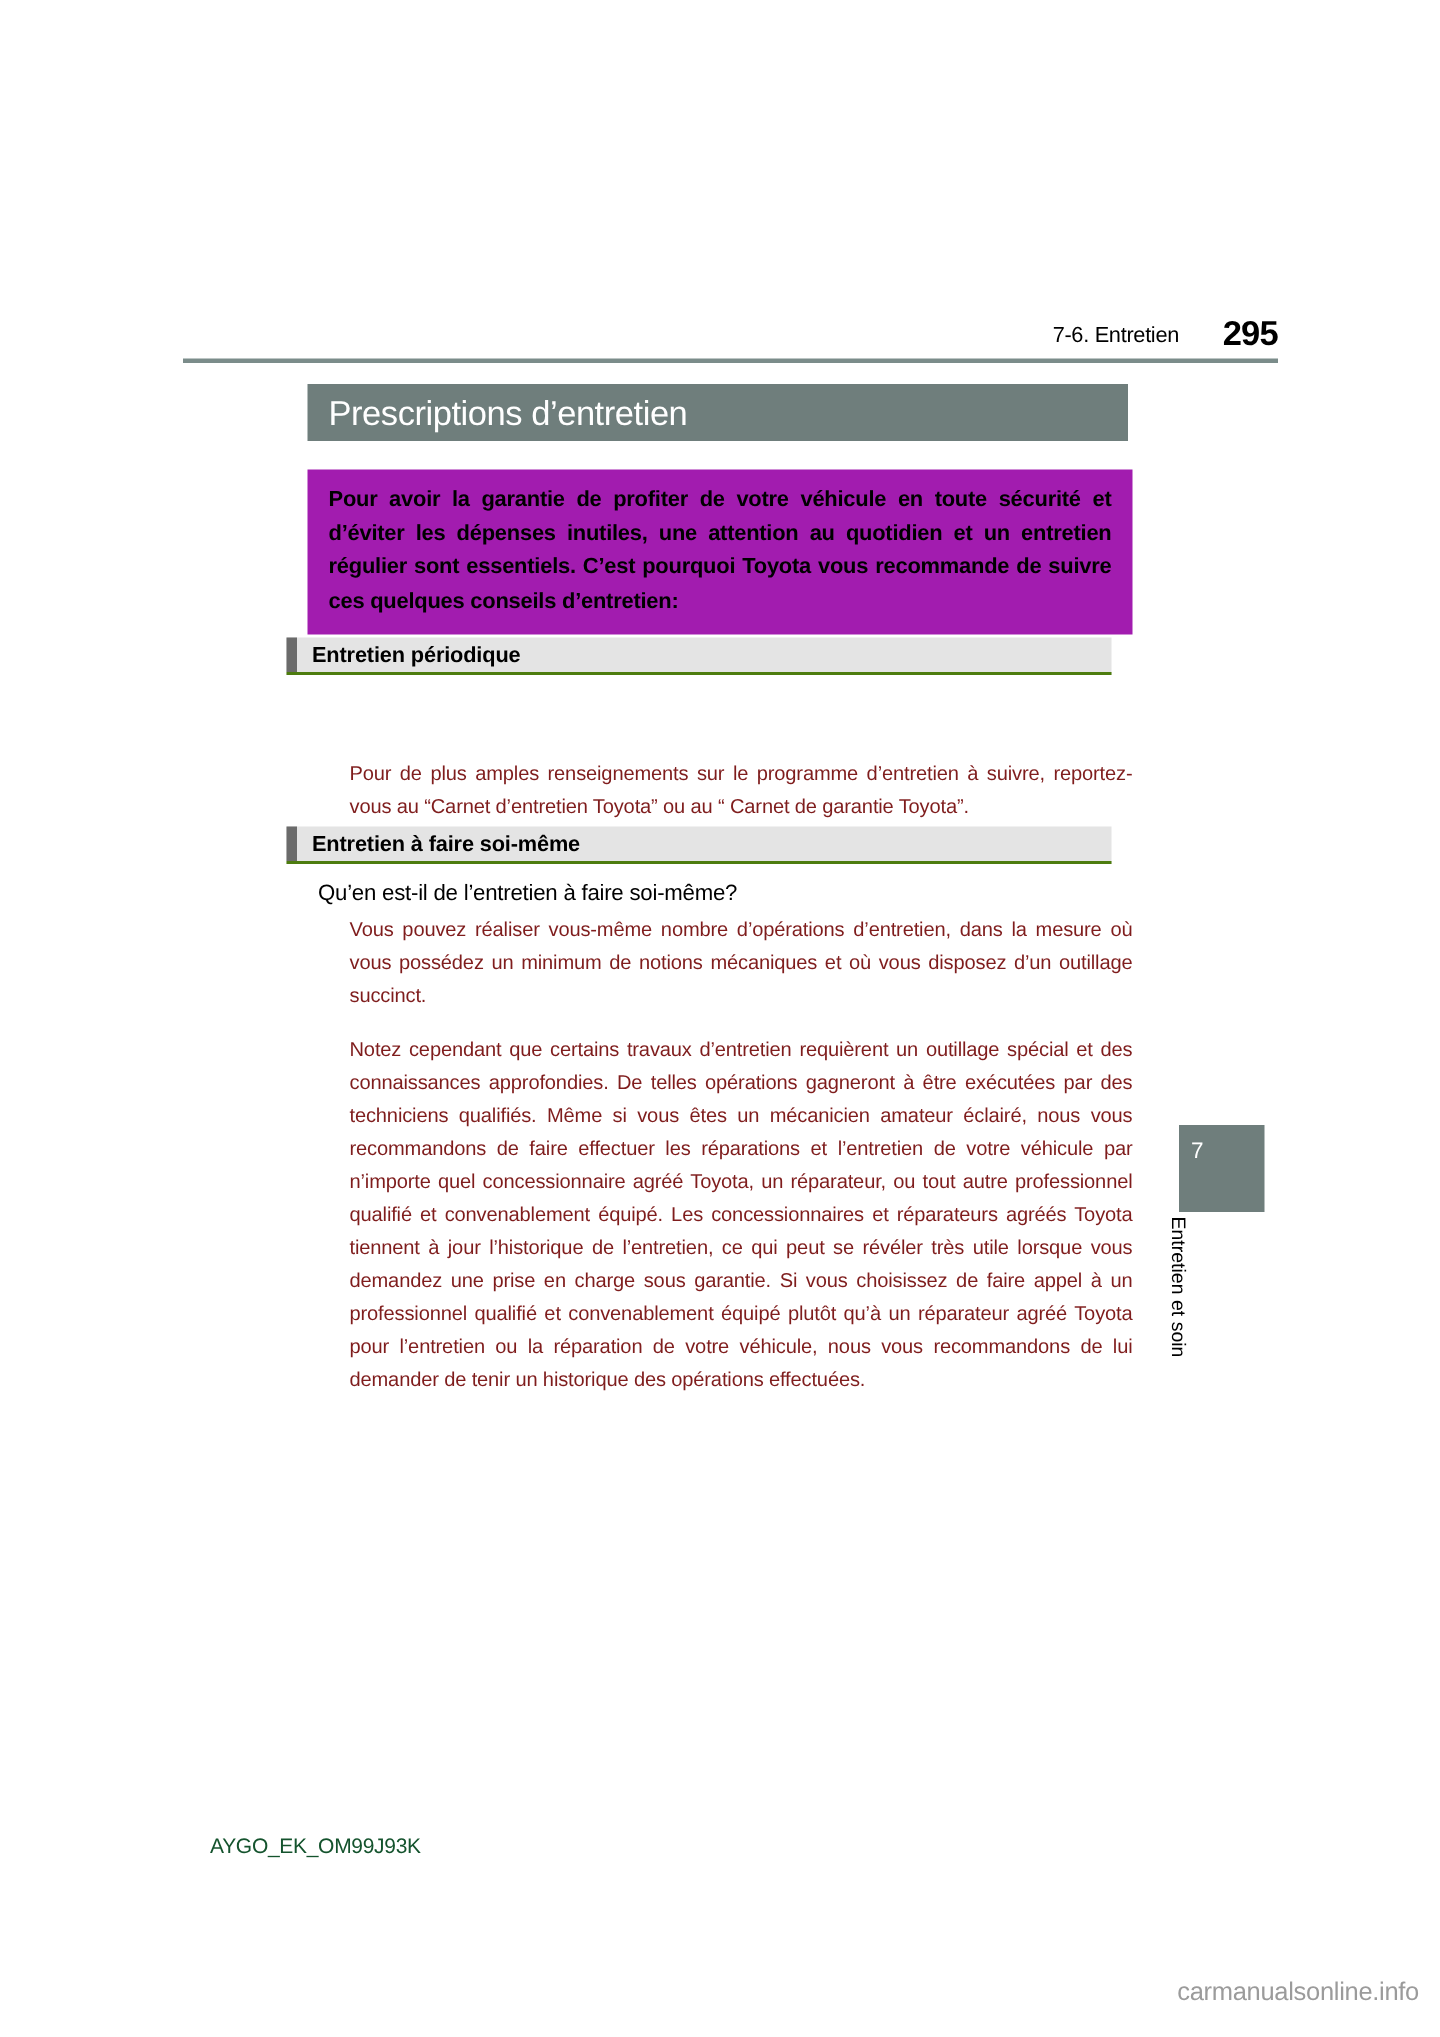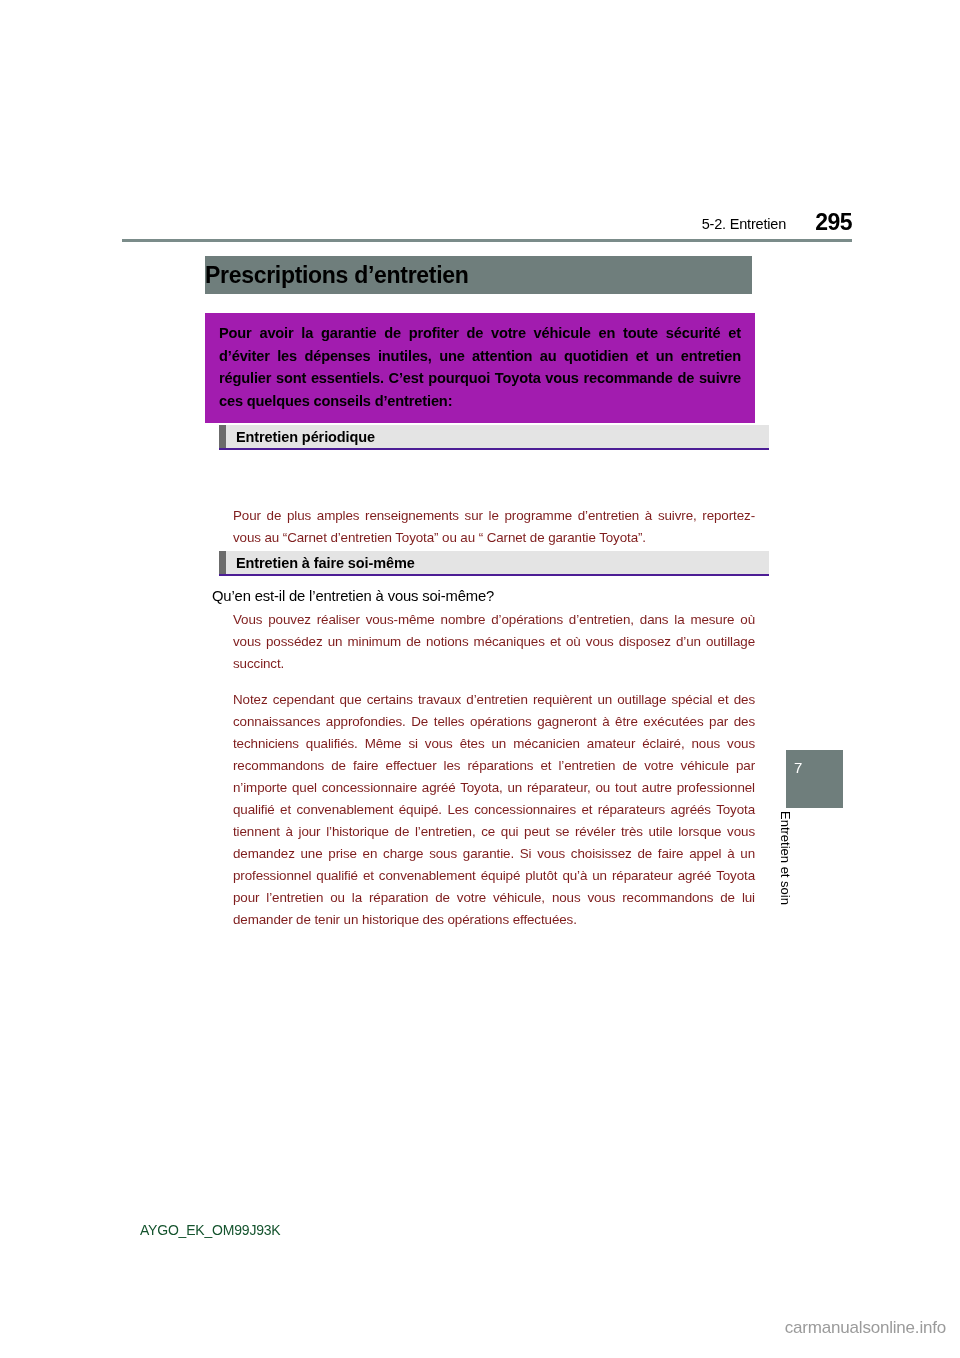--- a/index.html
+++ b/index.html
@@ -67,24 +67,25 @@
     position: absolute;
     left: 205px;
     top: 256px;
     width: 547px;
     height: 38px;
     background: #6f7e7c;
     display: flex;
     align-items: center;
   }
   .title-band-text {
-    color: #000000;
+    color: #ffffff;
     font-size: 23px;
-    font-weight: bold;
+    font-weight: normal;
     letter-spacing: -0.3px;
+    padding-left: 14px;
   }
 
   
   .intro-box {
     position: absolute;
     left: 205px;
     top: 313px;
     width: 550px;
     background: #a21caf;
     box-sizing: border-box;
@@ -95,25 +96,25 @@
     font-weight: bold;
     line-height: 22.5px;
     text-align: justify;
     letter-spacing: -0.15px;
     color: #000;
   }
 
   
   .sec-head {
     position: absolute;
-    left: 219px;
+    left: 191px;
     width: 550px;
     height: 25px;
     background: #e4e4e4;
-    border-bottom: 2px solid #4c1d95;
+    border-bottom: 2px solid #4d7c0f;
     box-sizing: border-box;
     display: flex;
     align-items: center;
   }
   .sec-head .tab {
     width: 7px;
     height: 23px;
     background: #6b6b6b;
     flex: 0 0 auto;
   }
@@ -201,21 +202,21 @@
     letter-spacing: -0.2px;
     color: #9b9b9b;
   }
 </style>
 </head>
 <body>
 
 <div class="page">
 
   <div class="running-head">
-    <span class="rh-section">5-2. Entretien</span>
+    <span class="rh-section">7-6. Entretien</span>
     <span class="rh-pageno">295</span>
   </div>
   <div class="head-rule"></div>
 
   <div class="title-band">
     <span class="title-band-text">Prescriptions d’entretien</span>
   </div>
 
   <div class="intro-box">
     <div class="intro-text">Pour avoir la garantie de profiter de votre véhicule en toute sécurité et d’éviter les dépenses inutiles, une attention au quotidien et un entretien régulier sont essentiels. C’est pourquoi Toyota vous recommande de suivre ces quelques conseils d’entretien:</div>
@@ -229,21 +230,21 @@
 
   <div class="body-l2" style="top:505px;">
     <p>Pour de plus amples renseignements sur le programme d’entretien à suivre, reportez-vous au “Carnet d’entretien Toyota” ou au “ Carnet de garantie Toyota”.</p>
   </div>
 
   <div class="sec-head" style="top:551px;">
     <span class="tab"></span>
     <span class="sec-title">Entretien à faire soi-même</span>
   </div>
 
-  <div class="body-l1 nojust" style="top:584px;">Qu’en est-il de l’entretien à vous soi-même?</div>
+  <div class="body-l1 nojust" style="top:584px;">Qu’en est-il de l’entretien à faire soi-même?</div>
 
   <div class="body-l2" style="top:609px;">
     <p>Vous pouvez réaliser vous-même nombre d’opérations d’entretien, dans la mesure où vous possédez un minimum de notions mécaniques et où vous disposez d’un outillage succinct.</p>
     <p>Notez cependant que certains travaux d’entretien requièrent un outillage spécial et des connaissances approfondies. De telles opérations gagneront à être exécutées par des techniciens qualifiés. Même si vous êtes un mécanicien amateur éclairé, nous vous recommandons de faire effectuer les réparations et l’entretien de votre véhicule par n’importe quel concessionnaire agréé Toyota, un réparateur, ou tout autre professionnel qualifié et convenablement équipé. Les concessionnaires et réparateurs agréés Toyota tiennent à jour l’historique de l’entretien, ce qui peut se révéler très utile lorsque vous demandez une prise en charge sous garantie. Si vous choisissez de faire appel à un professionnel qualifié et convenablement équipé plutôt qu’à un réparateur agréé Toyota pour l’entretien ou la réparation de votre véhicule, nous vous recommandons de lui demander de tenir un historique des opérations effectuées.</p>
   </div>
 
   <div class="thumb-box">
     <span class="thumb-num">7</span>
   </div>
   <div class="thumb-label">Entretien et soin</div>

